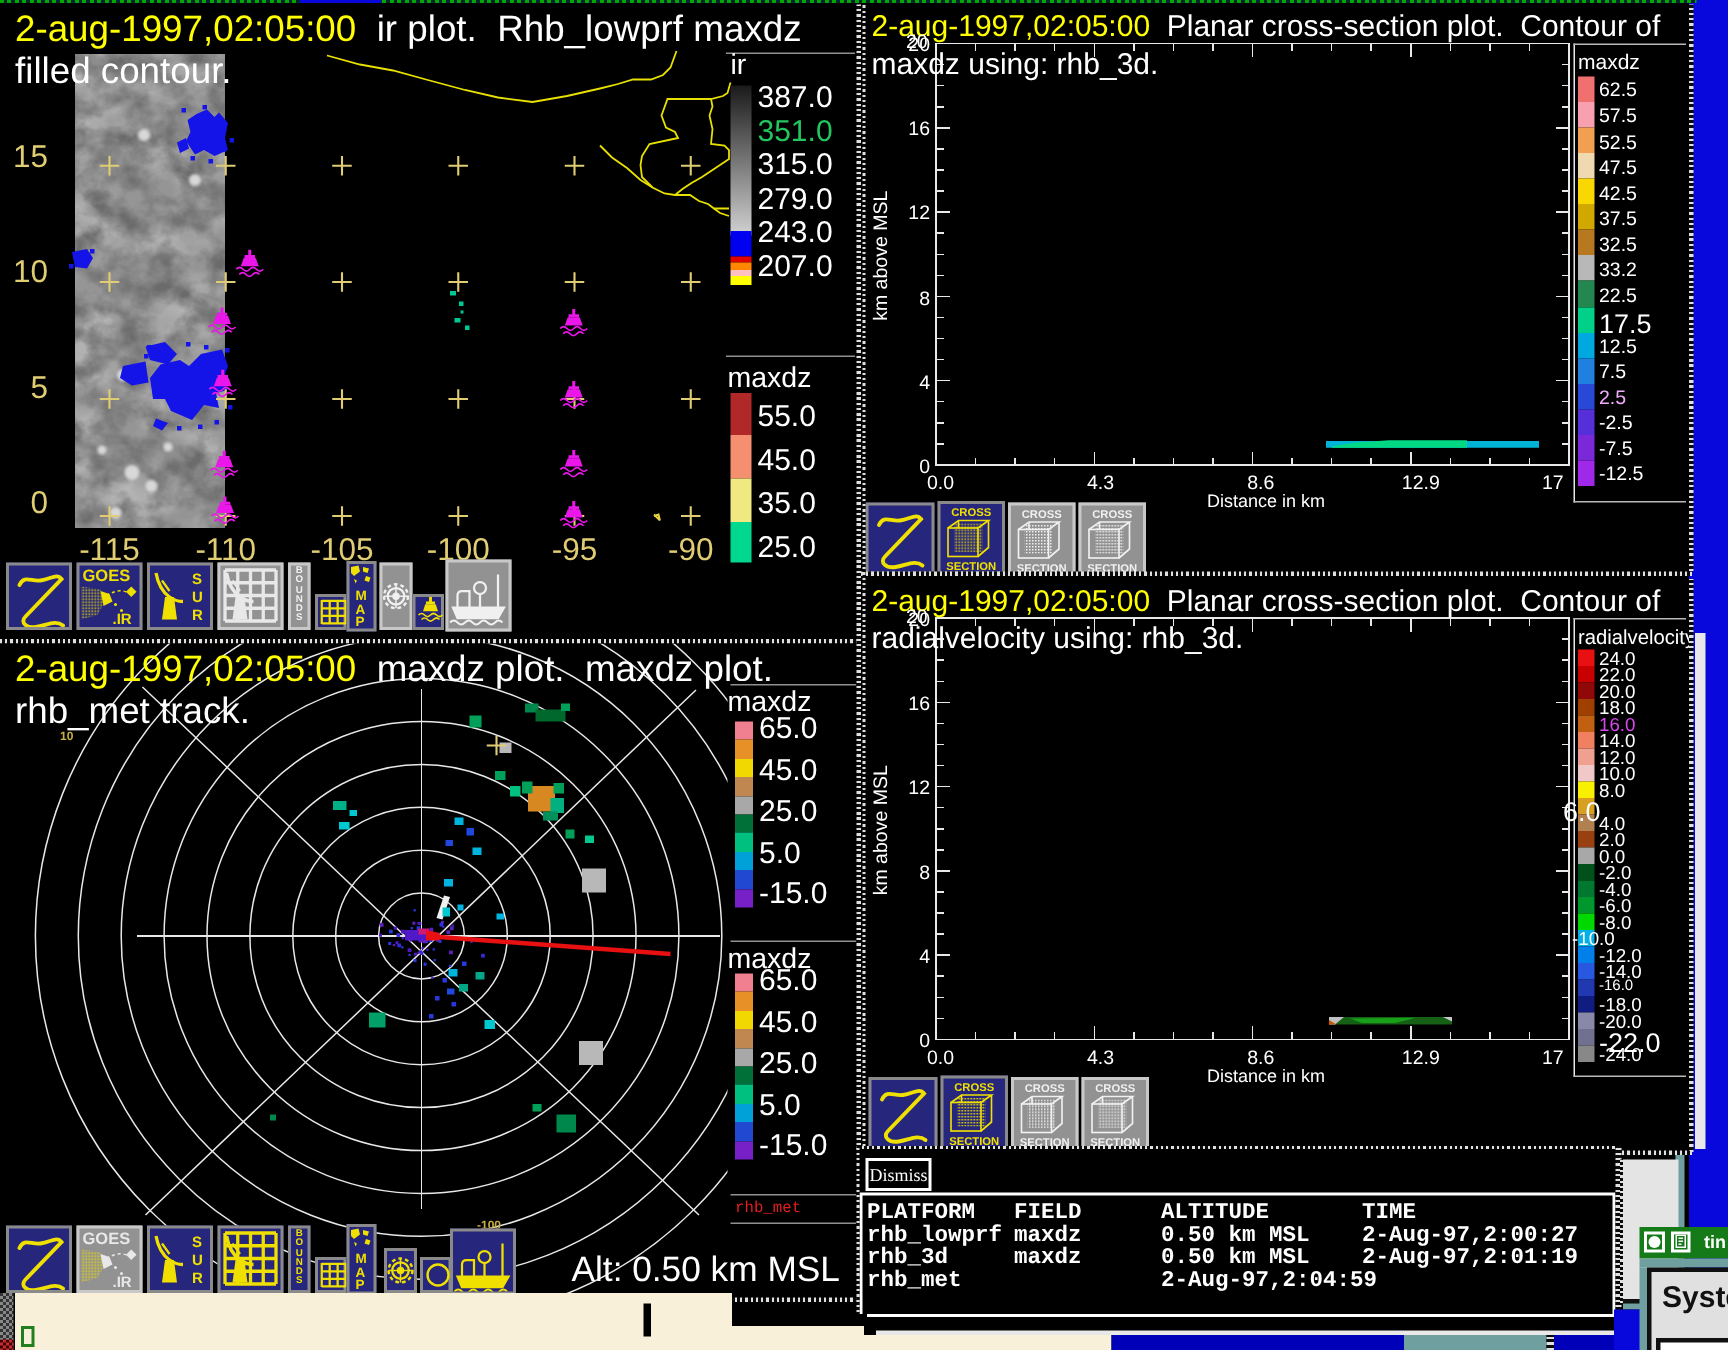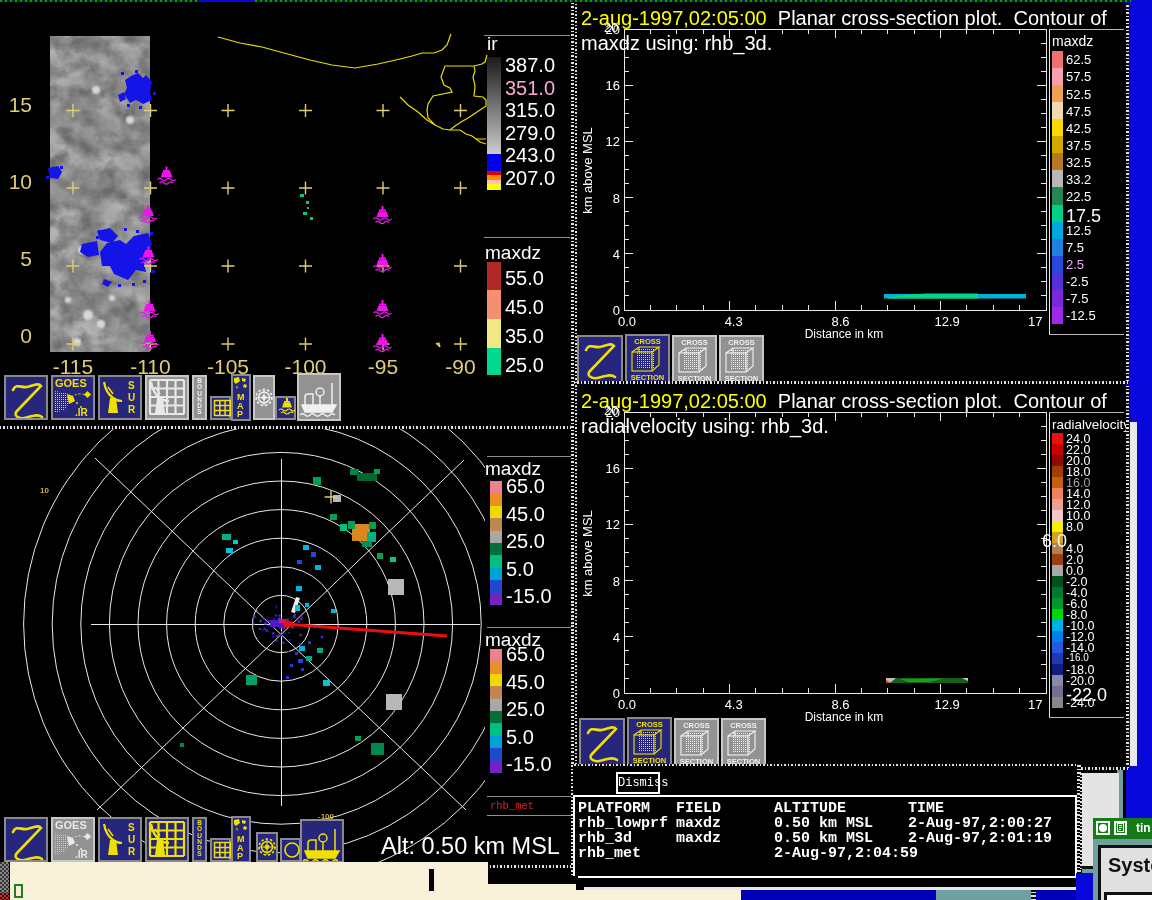--- a/index.html
+++ b/index.html
@@ -163,40 +163,41 @@
         <path d="M2,16.5 q2.2,-2.4 4.5,0 t4.5,0 t4.5,0" stroke="#ea16ea" stroke-width="1.2" fill="none"></path>
       </g>
 <g transform="translate(373.5,331)" fill="#ea16ea">
         <rect x="8" y="0" width="2" height="4"></rect>
         <rect x="5.5" y="3.5" width="7" height="2"></rect>
         <polygon points="5,5.5 13,5.5 15,11 3,11"></polygon>
         <path d="M0,13 q2.2,-2.4 4.5,0 t4.5,0 t4.5,0 t4.5,0" stroke="#ea16ea" stroke-width="1.2" fill="none"></path>
         <path d="M2,16.5 q2.2,-2.4 4.5,0 t4.5,0 t4.5,0" stroke="#ea16ea" stroke-width="1.2" fill="none"></path>
       </g>
 </svg>
+<div style="position:absolute;left:10px;top:3px;font-size:24.5px;line-height:28px;color:#fff;white-space:pre;"><span style="color:#ffff00">2-aug-1997,02:05:00</span>  ir plot.  Rhb_lowprf maxdz<br>filled contour.</div>
 <div style="position:absolute;left:0;top:90px;width:32px;text-align:right;font-size:21px;color:#e0cc72;">15</div>
 <div style="position:absolute;left:0;top:167px;width:32px;text-align:right;font-size:21px;color:#e0cc72;">10</div>
 <div style="position:absolute;left:0;top:243.5px;width:32px;text-align:right;font-size:21px;color:#e0cc72;">5</div>
 <div style="position:absolute;left:0;top:321px;width:32px;text-align:right;font-size:21px;color:#e0cc72;">0</div>
 <div style="position:absolute;left:43px;top:352px;width:60px;text-align:center;font-size:21px;color:#e0cc72;">-115</div>
 <div style="position:absolute;left:120.5px;top:352px;width:60px;text-align:center;font-size:21px;color:#e0cc72;">-110</div>
 <div style="position:absolute;left:198px;top:352px;width:60px;text-align:center;font-size:21px;color:#e0cc72;">-105</div>
 <div style="position:absolute;left:275.5px;top:352px;width:60px;text-align:center;font-size:21px;color:#e0cc72;">-100</div>
 <div style="position:absolute;left:353px;top:352px;width:60px;text-align:center;font-size:21px;color:#e0cc72;">-95</div>
 <div style="position:absolute;left:430.5px;top:352px;width:60px;text-align:center;font-size:21px;color:#e0cc72;">-90</div>
 <div style="position:absolute;left:484px;top:32px;width:86px;height:1px;background:#909090;"></div>
 <div style="position:absolute;left:487px;top:31px;font-family:'Liberation Sans',sans-serif;font-size:19px;color:#fff;font-weight:normal;white-space:pre;line-height:1;">ir</div>
 <div style="position:absolute;left:487px;top:54px;width:14px;height:100px;background:linear-gradient(#1a1a1a,#d2d2d2);"></div>
 <div style="position:absolute;left:487px;top:150.5px;width:14px;height:17px;background:#0000f0;"></div>
 <div style="position:absolute;left:487px;top:167.5px;width:14px;height:4.5px;background:#e00000;"></div>
 <div style="position:absolute;left:487px;top:172px;width:14px;height:4.5px;background:#ff8800;"></div>
 <div style="position:absolute;left:487px;top:176.5px;width:14px;height:4.5px;background:#ffc0c0;"></div>
 <div style="position:absolute;left:487px;top:181px;width:14px;height:6px;background:#ffff00;"></div>
 <div style="position:absolute;left:505px;top:52.0px;font-family:'Liberation Sans',sans-serif;font-size:20px;color:#fff;font-weight:normal;white-space:pre;line-height:1;">387.0</div>
-<div style="position:absolute;left:505px;top:74.5px;font-family:'Liberation Sans',sans-serif;font-size:20px;color:#f9a8d4;font-weight:normal;white-space:pre;line-height:1;">351.0</div>
+<div style="position:absolute;left:505px;top:74.5px;font-family:'Liberation Sans',sans-serif;font-size:20px;color:#22c55e;font-weight:normal;white-space:pre;line-height:1;">351.0</div>
 <div style="position:absolute;left:505px;top:97.0px;font-family:'Liberation Sans',sans-serif;font-size:20px;color:#fff;font-weight:normal;white-space:pre;line-height:1;">315.0</div>
 <div style="position:absolute;left:505px;top:119.5px;font-family:'Liberation Sans',sans-serif;font-size:20px;color:#fff;font-weight:normal;white-space:pre;line-height:1;">279.0</div>
 <div style="position:absolute;left:505px;top:142.0px;font-family:'Liberation Sans',sans-serif;font-size:20px;color:#fff;font-weight:normal;white-space:pre;line-height:1;">243.0</div>
 <div style="position:absolute;left:505px;top:164.5px;font-family:'Liberation Sans',sans-serif;font-size:20px;color:#fff;font-weight:normal;white-space:pre;line-height:1;">207.0</div>
 <div style="position:absolute;left:484px;top:234px;width:86px;height:1px;background:#909090;"></div>
 <div style="position:absolute;left:485px;top:240px;font-family:'Liberation Sans',sans-serif;font-size:19px;color:#fff;font-weight:normal;white-space:pre;line-height:1;">maxdz</div>
 <div style="position:absolute;left:487px;top:259px;width:14px;height:28px;background:#b02828;"></div>
 <div style="position:absolute;left:487px;top:287px;width:14px;height:29px;background:#f49070;"></div>
 <div style="position:absolute;left:487px;top:316px;width:14px;height:29px;background:#f0e880;"></div>
 <div style="position:absolute;left:487px;top:345px;width:14px;height:27px;background:#00d890;"></div>
@@ -450,20 +451,21 @@
 <rect x="286" y="247" width="3" height="3" fill="#2838e0"></rect>
 <rect x="308" y="212" width="3" height="3" fill="#2838e0"></rect>
 <polygon points="291,183 296,168 300,169 295,184" fill="#f0f0f0"></polygon>
 <rect x="295" y="176" width="5" height="6" fill="#00c8d0"></rect>
 <path d="M284,195 L447,207" stroke="#e81010" stroke-width="3" fill="none"></path>
 <polygon points="284,191 293,193 293,198 284,198" fill="#e81010"></polygon>
 <path d="M324.5,68H337.5M331,61.5V74.5" stroke="#e0cc72" stroke-width="1.4"></path>
 <text x="40" y="64" font-size="8" fill="#c8b040" font-family="Liberation Sans" font-weight="bold">10</text>
 <text x="318" y="390" font-size="8" fill="#c8b040" font-family="Liberation Sans" font-weight="bold">-100</text>
 </svg>
+<div style="position:absolute;left:10px;top:4px;font-size:24.5px;line-height:28px;color:#fff;white-space:pre;"><span style="color:#ffff00">2-aug-1997,02:05:00</span>  maxdz plot.  maxdz plot.<br>rhb_met track.</div>
 <div style="position:absolute;left:485px;top:25px;width:86px;height:396px;background:#000;"></div>
 <div style="position:absolute;left:487px;top:27px;width:84px;height:1px;background:#909090;"></div>
 <div style="position:absolute;left:485px;top:30px;font-family:'Liberation Sans',sans-serif;font-size:19px;color:#fff;font-weight:normal;white-space:pre;line-height:1;">maxdz</div>
 <div style="position:absolute;left:490px;top:52px;width:12px;height:12.4px;background:#f08090;"></div>
 <div style="position:absolute;left:490px;top:64.4px;width:12px;height:12.4px;background:#e89028;"></div>
 <div style="position:absolute;left:490px;top:76.80000000000001px;width:12px;height:12.4px;background:#f0d800;"></div>
 <div style="position:absolute;left:490px;top:89.20000000000002px;width:12px;height:12.4px;background:#c08850;"></div>
 <div style="position:absolute;left:490px;top:101.60000000000002px;width:12px;height:12.4px;background:#a8a8a8;"></div>
 <div style="position:absolute;left:490px;top:114.00000000000003px;width:12px;height:12.4px;background:#007038;"></div>
 <div style="position:absolute;left:490px;top:126.40000000000003px;width:12px;height:12.4px;background:#00c080;"></div>
@@ -825,34 +827,34 @@
 <div style="position:absolute;left:478px;top:256.00px;width:11px;height:11.00px;background:#2858e0;"></div>
 <div style="position:absolute;left:478px;top:267.00px;width:11px;height:11.00px;background:#2038b0;"></div>
 <div style="position:absolute;left:478px;top:278.00px;width:11px;height:11.00px;background:#101c80;"></div>
 <div style="position:absolute;left:478px;top:289.00px;width:11px;height:11.00px;background:#8888a8;"></div>
 <div style="position:absolute;left:478px;top:300.00px;width:11px;height:11.00px;background:#707090;"></div>
 <div style="position:absolute;left:478px;top:311.00px;width:11px;height:11.00px;background:#888888;"></div>
 <div style="position:absolute;left:492px;top:45.6px;font-size:12.5px;color:#fff;">24.0</div>
 <div style="position:absolute;left:492px;top:56.6px;font-size:12.5px;color:#fff;">22.0</div>
 <div style="position:absolute;left:492px;top:67.6px;font-size:12.5px;color:#fff;">20.0</div>
 <div style="position:absolute;left:492px;top:78.6px;font-size:12.5px;color:#fff;">18.0</div>
-<div style="position:absolute;left:492px;top:89.6px;font-size:12.5px;color:#a3a3a3;">16.0</div>
+<div style="position:absolute;left:492px;top:89.6px;font-size:12.5px;color:#d946ef;">16.0</div>
 <div style="position:absolute;left:492px;top:100.6px;font-size:12.5px;color:#fff;">14.0</div>
 <div style="position:absolute;left:492px;top:111.6px;font-size:12.5px;color:#fff;">12.0</div>
 <div style="position:absolute;left:492px;top:122.6px;font-size:12.5px;color:#fff;">10.0</div>
 <div style="position:absolute;left:492px;top:133.6px;font-size:12.5px;color:#fff;">8.0</div>
 <div style="position:absolute;left:468px;top:144.6px;font-size:18px;color:#fff;">6.0</div>
 <div style="position:absolute;left:492px;top:155.6px;font-size:12.5px;color:#fff;">4.0</div>
 <div style="position:absolute;left:492px;top:166.6px;font-size:12.5px;color:#fff;">2.0</div>
 <div style="position:absolute;left:492px;top:177.6px;font-size:12.5px;color:#fff;">0.0</div>
 <div style="position:absolute;left:492px;top:188.6px;font-size:12.5px;color:#fff;">-2.0</div>
 <div style="position:absolute;left:492px;top:199.6px;font-size:12.5px;color:#fff;">-4.0</div>
 <div style="position:absolute;left:492px;top:210.6px;font-size:12.5px;color:#fff;">-6.0</div>
 <div style="position:absolute;left:492px;top:221.6px;font-size:12.5px;color:#fff;">-8.0</div>
-<div style="position:absolute;left:492px;top:232.6px;font-size:12.5px;color:#fff;">-10.0</div>
+<div style="position:absolute;left:474px;top:232.6px;font-size:12.5px;color:#fff;">-10.0</div>
 <div style="position:absolute;left:492px;top:243.6px;font-size:12.5px;color:#fff;">-12.0</div>
 <div style="position:absolute;left:492px;top:254.6px;font-size:12.5px;color:#fff;">-14.0</div>
 <div style="position:absolute;left:492px;top:265.6px;font-size:10px;color:#fff;">-16.0</div>
 <div style="position:absolute;left:492px;top:276.6px;font-size:12.5px;color:#fff;">-18.0</div>
 <div style="position:absolute;left:492px;top:287.6px;font-size:12.5px;color:#fff;">-20.0</div>
 <div style="position:absolute;left:492px;top:298.6px;font-size:18px;color:#fff;">-22.0</div>
 <div style="position:absolute;left:492px;top:309.6px;font-size:12.5px;color:#fff;">-24.0</div>
 <svg width="562" height="384" style="position:absolute;left:0;top:0">
       <rect x="312" y="292" width="82" height="5" fill="#156015"></rect>
       <polygon points="312,292 322,292 316,297 312,297" fill="#c0c0c0"></polygon>
@@ -912,21 +914,21 @@
       </g>
     </svg>
 <div style="position:absolute;left:0;top:36.5px;width:41px;text-align:center;font-size:7.5px;font-weight:bold;color:#f0f0f0;font-family:Liberation Sans;">SECTION</div>
 </div>
 <div style="position:absolute;left:1130px;top:422px;width:7px;height:344px;background:#e8e8e8;"></div>
 <div style="position:absolute;left:574px;top:767px;width:554px;height:3px;background-image:repeating-linear-gradient(90deg,#e0e0e0 0 1.5px,#0a0a0a 1.5px 3.5px);"></div>
 <div style="position:absolute;left:1126px;top:3px;width:3px;height:378px;background-image:repeating-linear-gradient(0deg,#e0e0e0 0 1.5px,#0a0a0a 1.5px 3.5px);"></div>
 <div style="position:absolute;left:571px;top:3px;width:3px;height:764px;background-image:repeating-linear-gradient(0deg,#e0e0e0 0 1.5px,#0a0a0a 1.5px 3.5px);"></div>
 <div style="position:absolute;left:574.5px;top:3px;width:2px;height:765px;background-image:repeating-linear-gradient(0deg,#e0e0e0 0 1.5px,#0a0a0a 1.5px 3.5px);"></div>
 <div style="position:absolute;left:571px;top:764px;width:506px;height:119px;background:#000;">
-<div style="position:absolute;left:6px;top:8px;width:44px;height:22px;border:2px solid #fff;background:#000;color:#fff;font-size:12px;line-height:18px;font-family:Liberation Mono, monospace;margin-left:39px;">Dismiss</div>
+<div style="position:absolute;left:6px;top:8px;width:44px;height:22px;border:2px solid #fff;background:#000;color:#fff;font-size:12px;text-align:center;line-height:18px;font-family:Liberation Serif, serif;">Dismiss</div>
 <div style="position:absolute;left:2px;top:31px;width:504px;height:83px;border:2px solid #fff;background:#000;"></div>
 <div style="position:absolute;left:7px;top:36px;font-family:'Liberation Mono',monospace;font-size:15px;font-weight:bold;color:#fff;white-space:pre;">PLATFORM</div>
 <div style="position:absolute;left:105px;top:36px;font-family:'Liberation Mono',monospace;font-size:15px;font-weight:bold;color:#fff;white-space:pre;">FIELD</div>
 <div style="position:absolute;left:203px;top:36px;font-family:'Liberation Mono',monospace;font-size:15px;font-weight:bold;color:#fff;white-space:pre;">ALTITUDE</div>
 <div style="position:absolute;left:337px;top:36px;font-family:'Liberation Mono',monospace;font-size:15px;font-weight:bold;color:#fff;white-space:pre;">TIME</div>
 <div style="position:absolute;left:7px;top:51px;font-family:'Liberation Mono',monospace;font-size:15px;font-weight:bold;color:#fff;white-space:pre;">rhb_lowprf</div>
 <div style="position:absolute;left:105px;top:51px;font-family:'Liberation Mono',monospace;font-size:15px;font-weight:bold;color:#fff;white-space:pre;">maxdz</div>
 <div style="position:absolute;left:203px;top:51px;font-family:'Liberation Mono',monospace;font-size:15px;font-weight:bold;color:#fff;white-space:pre;">0.50 km MSL</div>
 <div style="position:absolute;left:337px;top:51px;font-family:'Liberation Mono',monospace;font-size:15px;font-weight:bold;color:#fff;white-space:pre;">2-Aug-97,2:00:27</div>
 <div style="position:absolute;left:7px;top:66px;font-family:'Liberation Mono',monospace;font-size:15px;font-weight:bold;color:#fff;white-space:pre;">rhb_3d</div>

